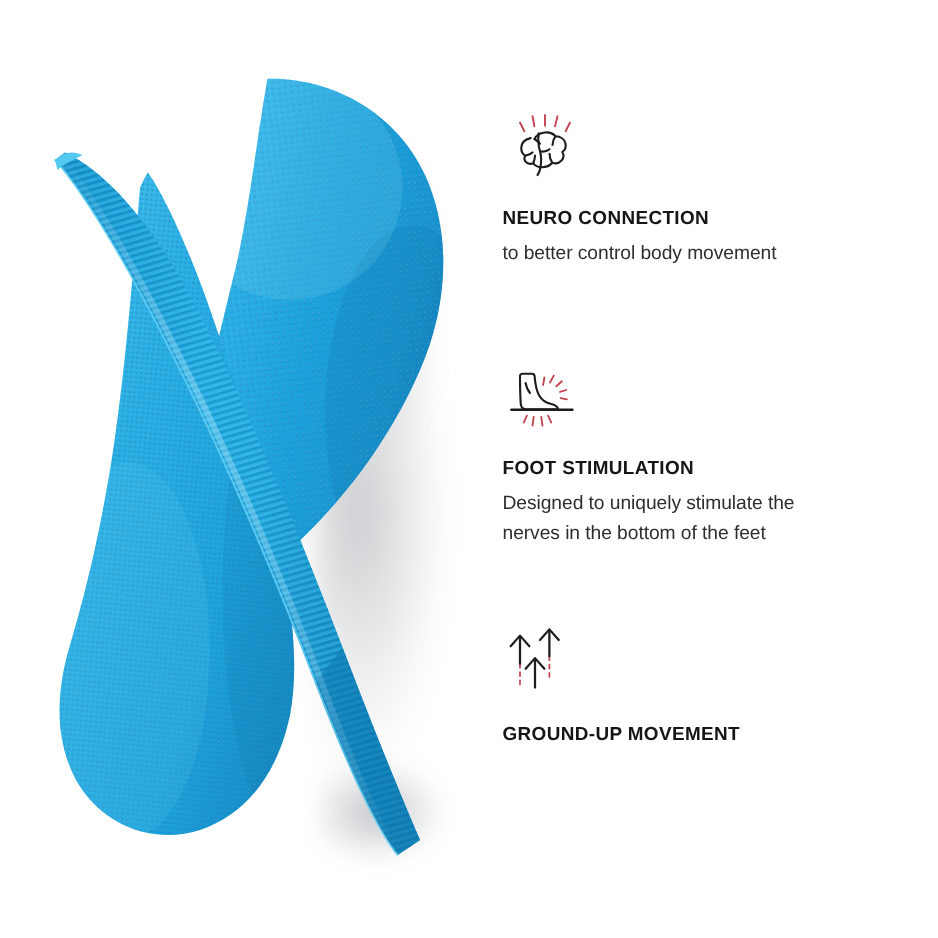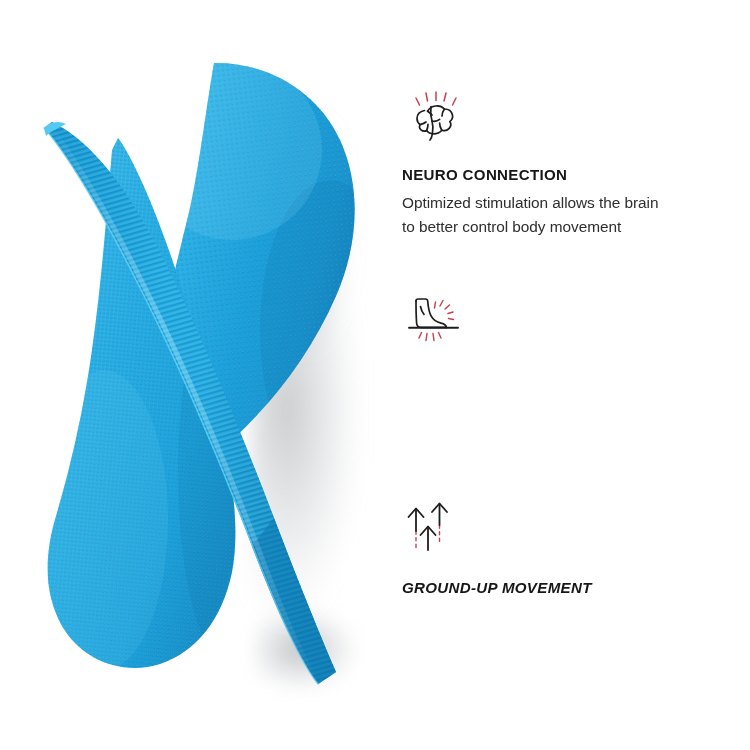--- a/index.html
+++ b/index.html
@@ -85,21 +85,21 @@
     width: 330px;
     height: 670px;
   }
   .feature {
     position: absolute;
     left: 0;
     width: 320px;
   }
   .feature-1 { top: 88px; }
   .feature-2 { top: 289px; }
-  .feature-3 { top: 500px; font-style: italic; }
+  .feature-3 { top: 500px; }
 
   .feature-icon {
     height: 58px;
     margin-left: 2px;
     display: block;
   }
   .feature-title {
     margin: 0;
     padding: 0;
     font-size: 15.1px;
@@ -292,21 +292,20 @@
           <path d="M23.6,23.2 C25.4,24.4 27,25.6 28,27"></path>
           <path d="M28,33 C30.6,33.6 33.6,33 35.6,31.4"></path>
           <path d="M37.8,42.2 C36.4,40 35.6,37.6 35.6,35"></path>
           <path d="M40.4,21 C39,23 38,25.6 38,28"></path>
           <path d="M22.6,42.6 C23.4,40.6 24,38.4 24,36.4"></path>
           <path d="M16.2,36.6 C18.4,36 20.6,35.2 22,34"></path>
         </g>
       </svg>
       <div class="feature-title">NEURO CONNECTION</div>
       <div class="feature-desc">
-        <span class="line">Optimized stimulation allows the brain</span>
         <span class="line">to better control body movement</span>
       </div>
     </div>
 
     <div class="feature feature-2">
       <svg class="feature-icon" viewBox="0 0 62 58">
         <g fill="none" stroke="#1d1d1d" stroke-width="1.7" stroke-linecap="round" stroke-linejoin="round">
 
           <path d="M12,12 C12,10.8 13,10 14.2,10 L21.5,10 C22.7,10 23.6,10.9 23.7,12
                    C24.2,18.5 25.2,23.5 27.2,27.2 C29.4,31.2 32.6,33.2 37,34.2
@@ -326,20 +325,25 @@
           <line x1="45.5" y1="16" x2="41" y2="20"></line>
           <line x1="49" y1="23" x2="44" y2="24.5"></line>
           <line x1="49.5" y1="30.5" x2="44.5" y2="29.5"></line>
 
           <line x1="15" y1="49" x2="17.5" y2="43.5"></line>
           <line x1="22" y1="51.5" x2="23" y2="44.5"></line>
           <line x1="30" y1="51.5" x2="29" y2="44.5"></line>
           <line x1="37" y1="49" x2="34.5" y2="43.5"></line>
         </g>
       </svg>
+      <div class="feature-title">FOOT STIMULATION</div>
+      <div class="feature-desc">
+        <span class="line">Designed to uniquely stimulate the</span>
+        <span class="line">nerves in the bottom of the feet</span>
+      </div>
     </div>
 
     <div class="feature feature-3">
       <svg class="feature-icon" viewBox="0 0 62 58">
         <g fill="none" stroke="#c4414f" stroke-width="1.4" stroke-linecap="round" stroke-dasharray="3.2 3.4">
           <line x1="12" y1="31" x2="12" y2="50"></line>
           <line x1="35.5" y1="25" x2="35.5" y2="44"></line>
         </g>
         <g fill="none" stroke="#1d1d1d" stroke-width="1.8" stroke-linecap="round" stroke-linejoin="round">
 

